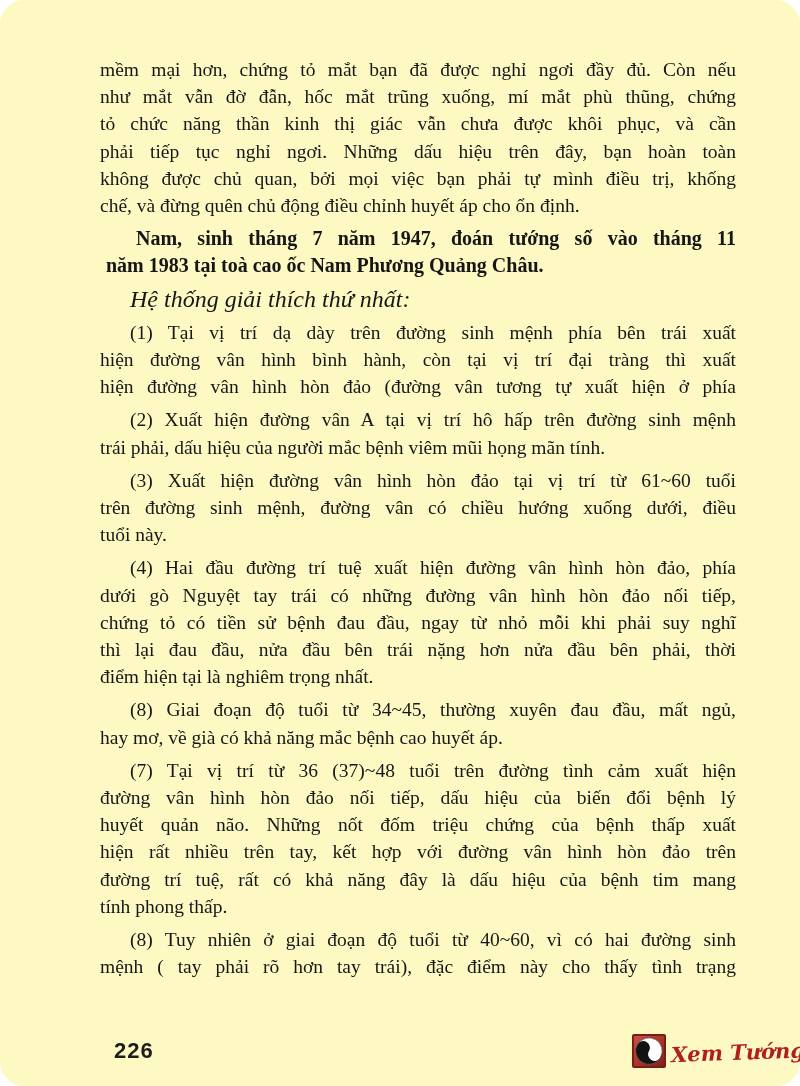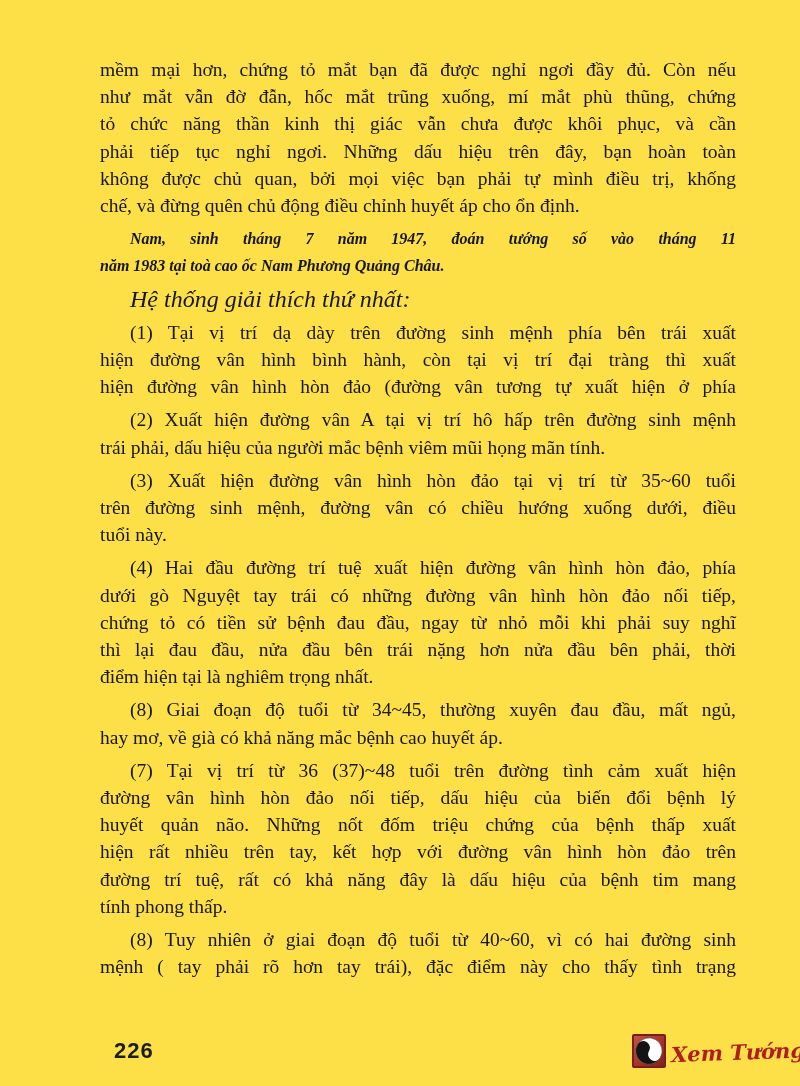--- a/index.html
+++ b/index.html
@@ -1,23 +1,24 @@
 <!DOCTYPE html>
 <html><head>
 <meta charset="utf-8">
 <style>
   html, body { margin: 0; padding: 0; }
   .page {
     position: relative;
     width: 800px;
     height: 1086px;
-    background: #fde047;
+    background: #fef9c3;
     font-family: "Liberation Serif", serif;
     color: #161616;
     overflow: hidden;
+    border-radius: 24px;
   }
   .scan-edge {
     position: absolute; inset: 0;
     background: radial-gradient(ellipse 120% 120% at 50% 45%, rgba(0,0,0,0) 78%, rgba(0,0,0,0.04) 100%);
     pointer-events: none;
   }
   .text-block {
     position: absolute;
     left: 100px;
     top: 56px;
@@ -32,22 +33,22 @@
   .line {
     text-align: justify;
     text-align-last: justify;
   }
   .line.last {
     text-align-last: left;
   }
   .para.indent .line:first-child { text-indent: 30px; }
   .para.bold-italic {
     font-weight: bold;
-    font-style: italic;
-    font-size: 16px;
+    font-size: 20px;
+    margin-left: 6px;
   }
   .para.italic {
     font-style: italic;
     font-size: 24px;
   }
   .footer-page-number {
     position: absolute;
     left: 114px;
     top: 1038px;
     font-family: "Liberation Sans", sans-serif;
@@ -111,21 +112,21 @@
       <div class="para body indent">
         <div class="line">(1) Tại vị trí dạ dày trên đường sinh mệnh phía bên trái xuất</div>
         <div class="line">hiện đường vân hình bình hành, còn tại vị trí đại tràng thì xuất</div>
         <div class="line">hiện đường vân hình hòn đảo (đường vân tương tự xuất hiện ở phía</div>
       </div>
       <div class="para body indent">
         <div class="line">(2) Xuất hiện đường vân A tại vị trí hô hấp trên đường sinh mệnh</div>
         <div class="line last">trái phải, dấu hiệu của người mắc bệnh viêm mũi họng mãn tính.</div>
       </div>
       <div class="para body indent">
-        <div class="line">(3) Xuất hiện đường vân hình hòn đảo tại vị trí từ 35~60 tuổi</div>
+        <div class="line">(3) Xuất hiện đường vân hình hòn đảo tại vị trí từ 61~60 tuổi</div>
         <div class="line">trên đường sinh mệnh, đường vân có chiều hướng xuống dưới, điều</div>
         <div class="line last">tuổi này.</div>
       </div>
       <div class="para body indent">
         <div class="line">(4) Hai đầu đường trí tuệ xuất hiện đường vân hình hòn đảo, phía</div>
         <div class="line">dưới gò Nguyệt tay trái có những đường vân hình hòn đảo nối tiếp,</div>
         <div class="line">chứng tỏ có tiền sử bệnh đau đầu, ngay từ nhỏ mỗi khi phải suy nghĩ</div>
         <div class="line">thì lại đau đầu, nửa đầu bên trái nặng hơn nửa đầu bên phải, thời</div>
         <div class="line last">điểm hiện tại là nghiêm trọng nhất.</div>
       </div>

